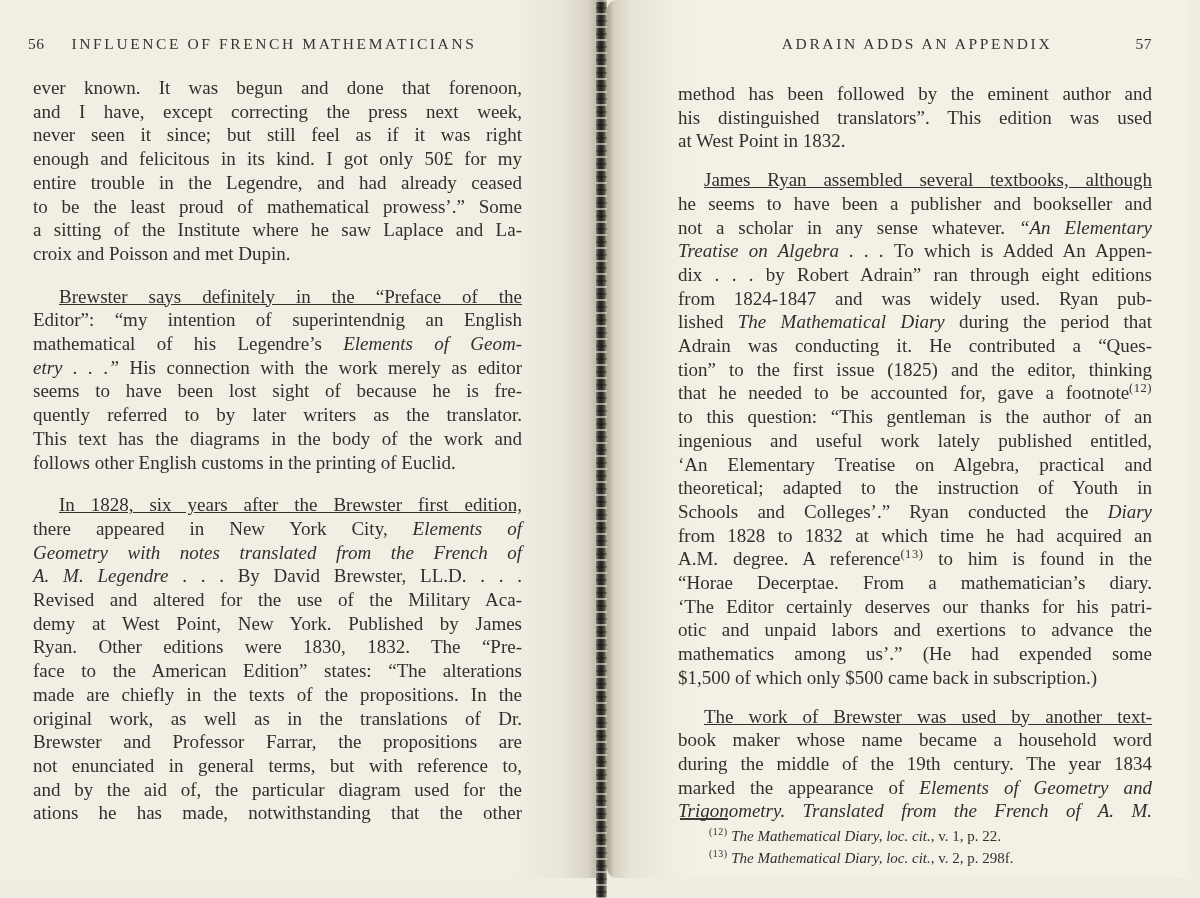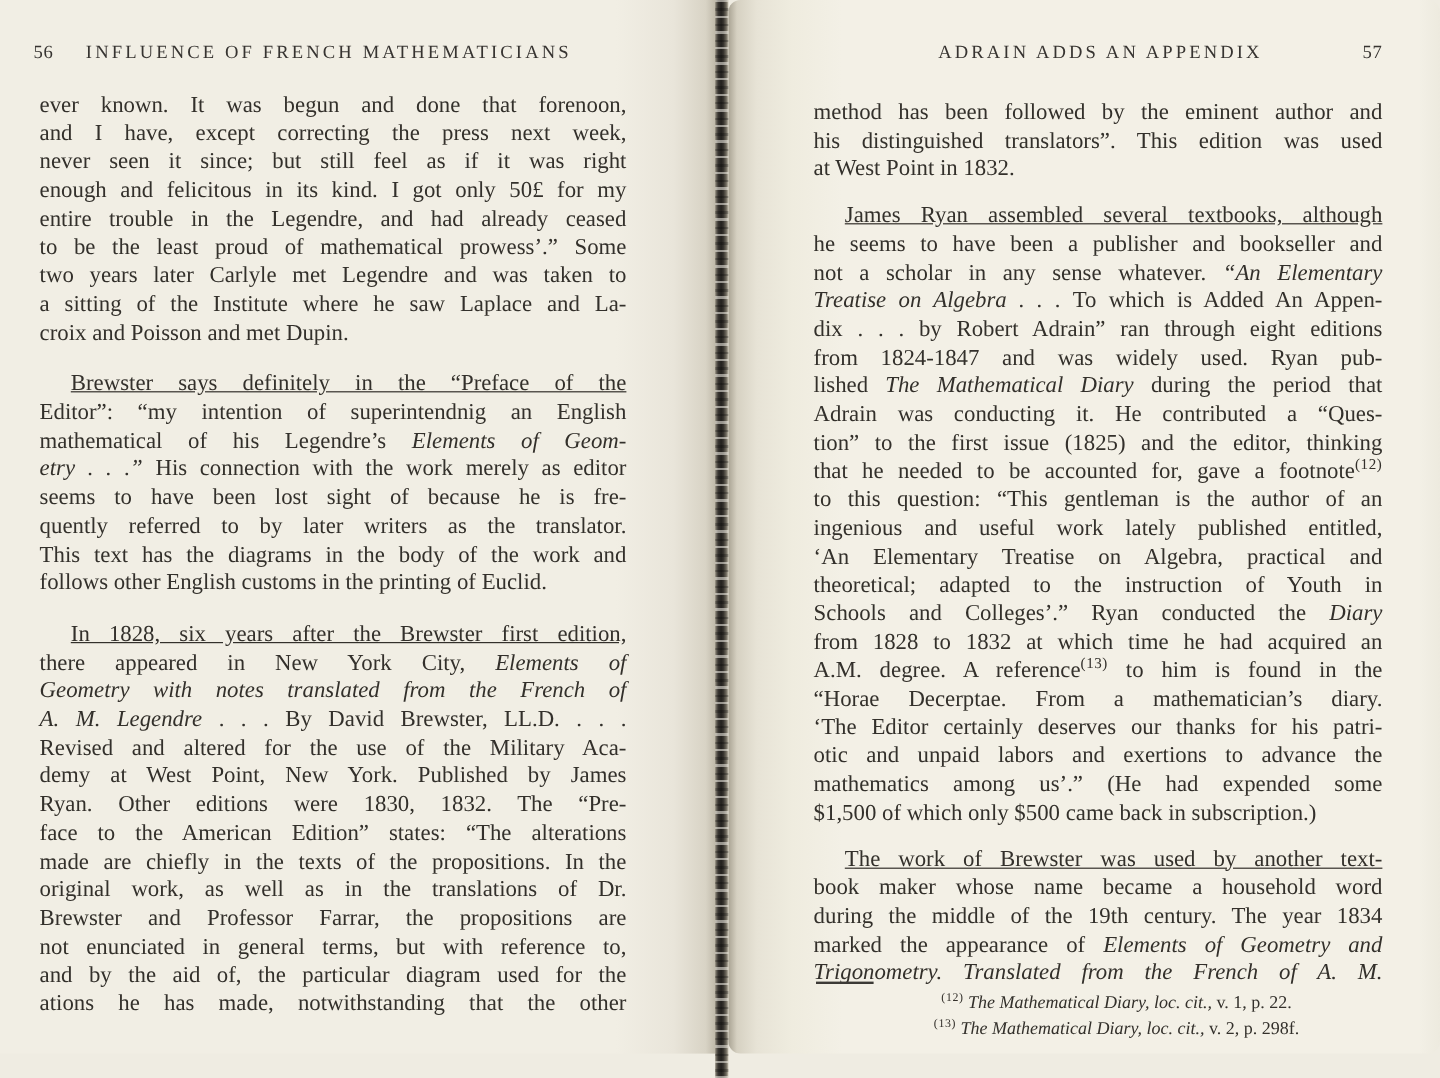--- a/index.html
+++ b/index.html
@@ -55,41 +55,40 @@
   sup { font-size: 66%; line-height: 0; vertical-align: super; letter-spacing: 0.5px; }
 
   
   .footnotes {
     position: absolute; left: 71px; top: 818px; width: 474px;
     font-size: 15px; line-height: 22px;
   }
   .footnote-rule {
     width: 48px; height: 0; border-top: 2px solid #3c3a36; margin: 0 0 5px 2px;
   }
-  .footnote-line { padding-left: 31px; text-align: center; }
+  .footnote-line { padding-left: 31px; }
 </style>
 </head>
 <body>
 
 <div class="spread">
 
   <div class="page page-left">
     <div class="running-head">
       <span class="pnum">56</span>
       <span class="title">INFLUENCE OF FRENCH MATHEMATICIANS</span>
     </div>
     <div class="page-body">
         <div class="para">
           <div class="line"><span>ever known.  It was begun and done that forenoon,</span></div>
           <div class="line"><span>and I have, except correcting the press next week,</span></div>
           <div class="line"><span>never seen it since; but still feel as if it was right</span></div>
           <div class="line"><span>enough and felicitous in its kind.  I got only 50£ for my</span></div>
           <div class="line"><span>entire trouble in the Legendre, and had already ceased</span></div>
           <div class="line"><span>to be the least proud of mathematical prowess’.”  Some</span></div>
-          <div class="line"><span>two years later Carlyle met Legendre and was taken to</span></div>
           <div class="line"><span>a sitting of the Institute where he saw Laplace and La-</span></div>
           <div class="line flush"><span>croix and Poisson and met Dupin.</span></div>
         </div>
         <div class="para">
           <div class="line indent"><span>Brewster says definitely in the “Preface of the</span></div>
           <div class="line"><span>Editor”: “my intention of superintendnig an English</span></div>
           <div class="line"><span>mathematical of his Legendre’s </span><span class="it">Elements of Geom-</span></div>
           <div class="line"><span class="it">etry . . .”</span><span> His connection with the work merely as editor</span></div>
           <div class="line"><span>seems to have been lost sight of because he is fre-</span></div>
           <div class="line"><span>quently referred to by later writers as the translator.</span></div>

